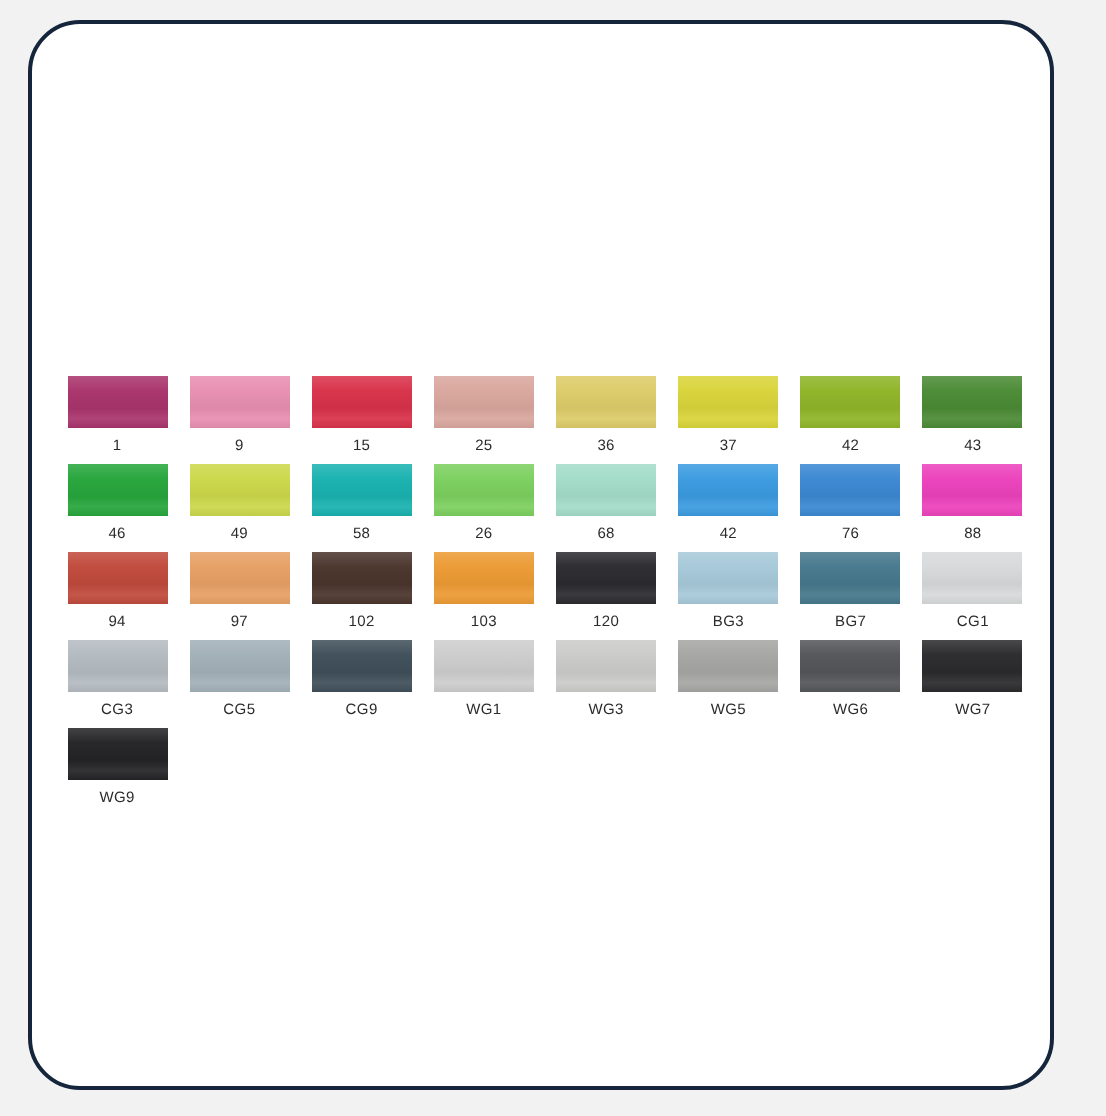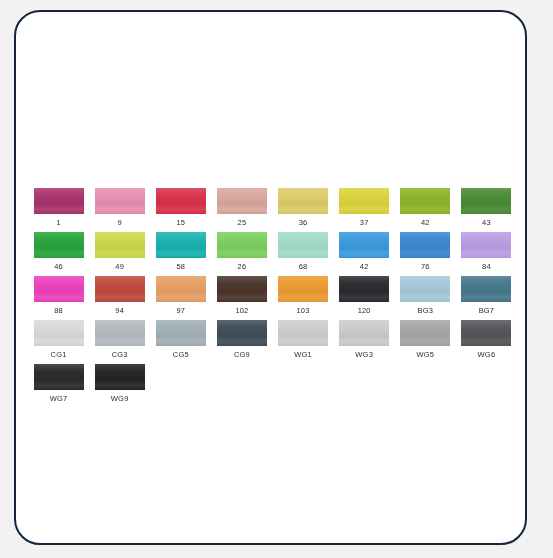--- a/index.html
+++ b/index.html
@@ -132,24 +132,20 @@
       </div>
       <div class="swatch-cell">
         <div class="swatch-chip" style="background-color: rgb(59, 155, 224);"></div>
         <div class="swatch-label">42</div>
       </div>
       <div class="swatch-cell">
         <div class="swatch-chip" style="background-color: rgb(59, 136, 210);"></div>
         <div class="swatch-label">76</div>
       </div>
       <div class="swatch-cell">
-        <div class="swatch-chip" style="background-color: rgb(188, 158, 228);"></div>
-        <div class="swatch-label">84</div>
-      </div>
-      <div class="swatch-cell">
         <div class="swatch-chip" style="background-color: rgb(236, 66, 188);"></div>
         <div class="swatch-label">88</div>
       </div>
       <div class="swatch-cell">
         <div class="swatch-chip" style="background-color: rgb(192, 74, 60);"></div>
         <div class="swatch-label">94</div>
       </div>
       <div class="swatch-cell">
         <div class="swatch-chip" style="background-color: rgb(231, 160, 101);"></div>
         <div class="swatch-label">97</div>

